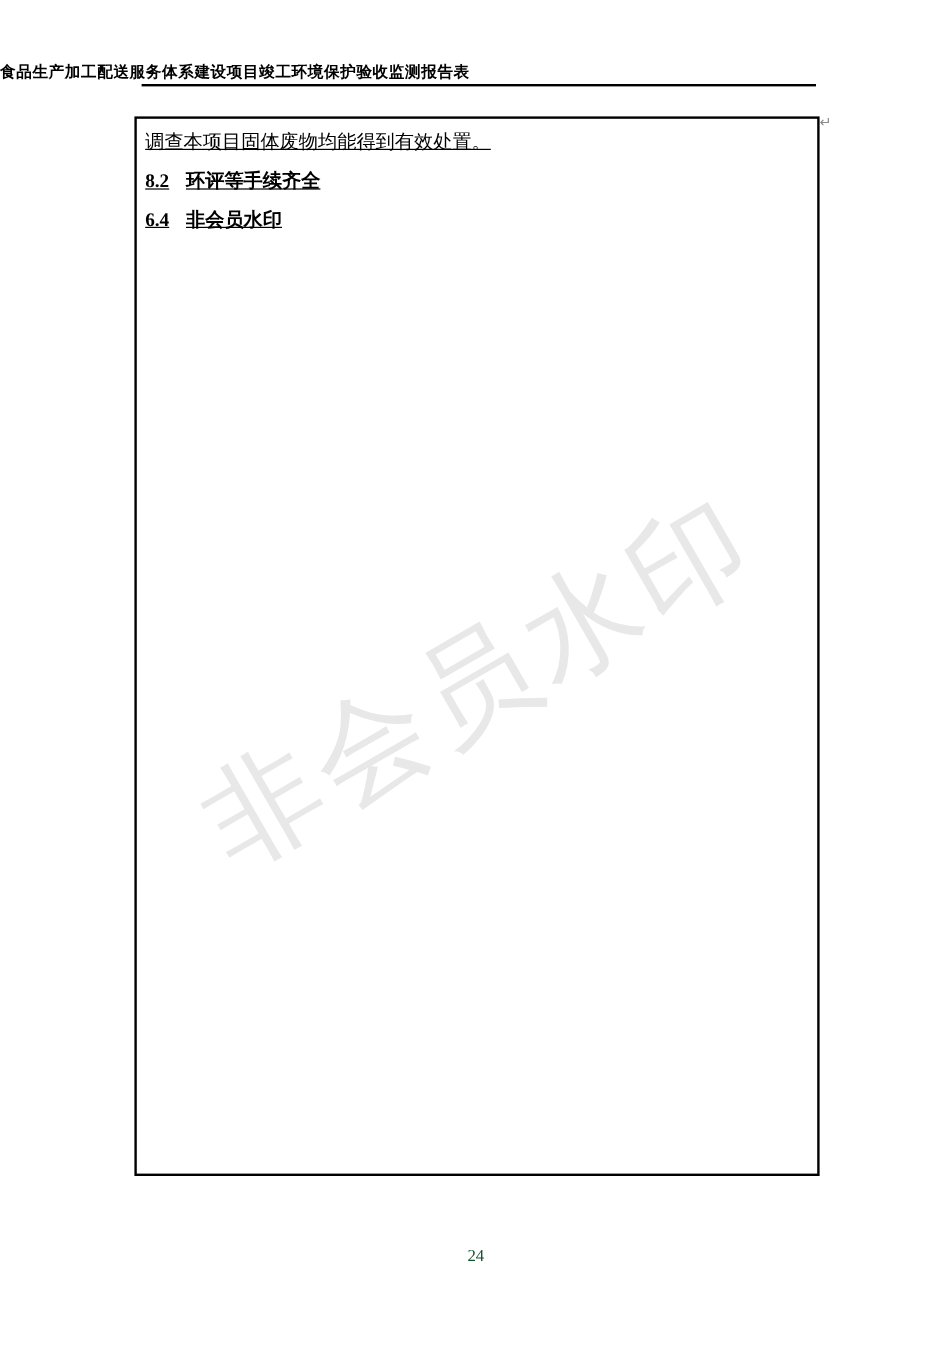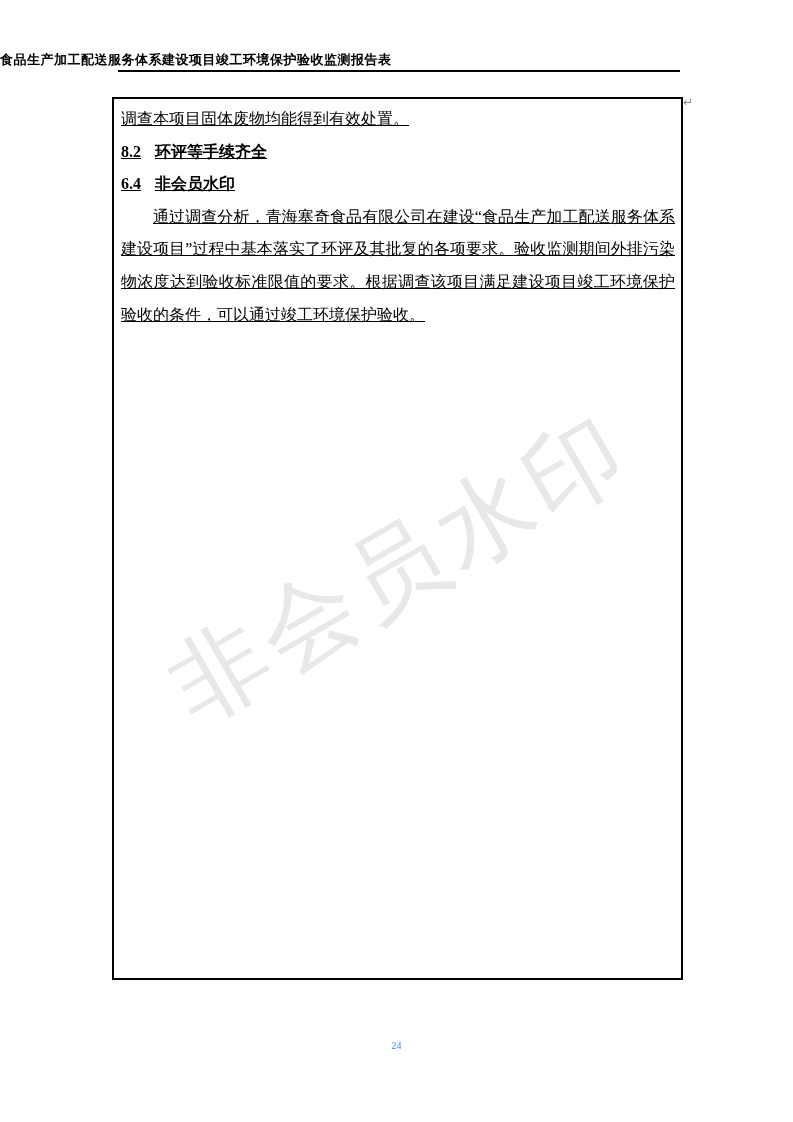--- a/index.html
+++ b/index.html
@@ -90,22 +90,22 @@
     z-index: 0;
     user-select: none;
   }
   
   .page-number {
     position: absolute;
     top: 1040px;
     left: 0;
     width: 793px;
     text-align: center;
-    font-size: 10px;
-    color: #3b82f6;
+    font-size: 14px;
+    color: #14532d;
     z-index: 2;
   }
 </style>
 </head>
 <body>
 
 <div class="page">
 
   <div class="watermark" style="color: rgb(232, 232, 232);">非会员水印</div>
 
@@ -121,19 +121,18 @@
 
     <h2 class="section-heading">
       <span class="sec-num">8.2</span><span>环评等手续齐全</span>
     </h2>
 
 
     <h2 class="section-heading">
       <span class="sec-num">6.4</span><span>非会员水印</span>
     </h2>
 
-    <p class="para-indent">通过调查分析，青海塞奇食品有限公司在建设“食品生产加工配送服务体系建设项目”过程中基本落实了环评及其批复的各项要求。验收监测期间外排污染物浓度达到验收标准限值的要求。根据调查该项目满足建设项目竣工环境保护验收的条件，可以通过竣工环境保护验收。</p>
 
   </div>
 
   <div class="page-number">24</div>
 
 </div>
 
 </body></html>

